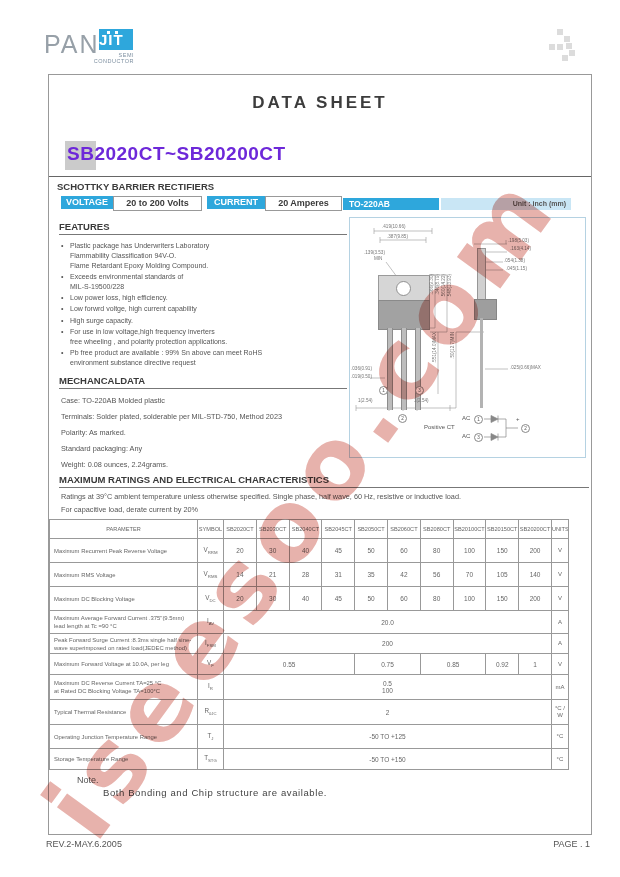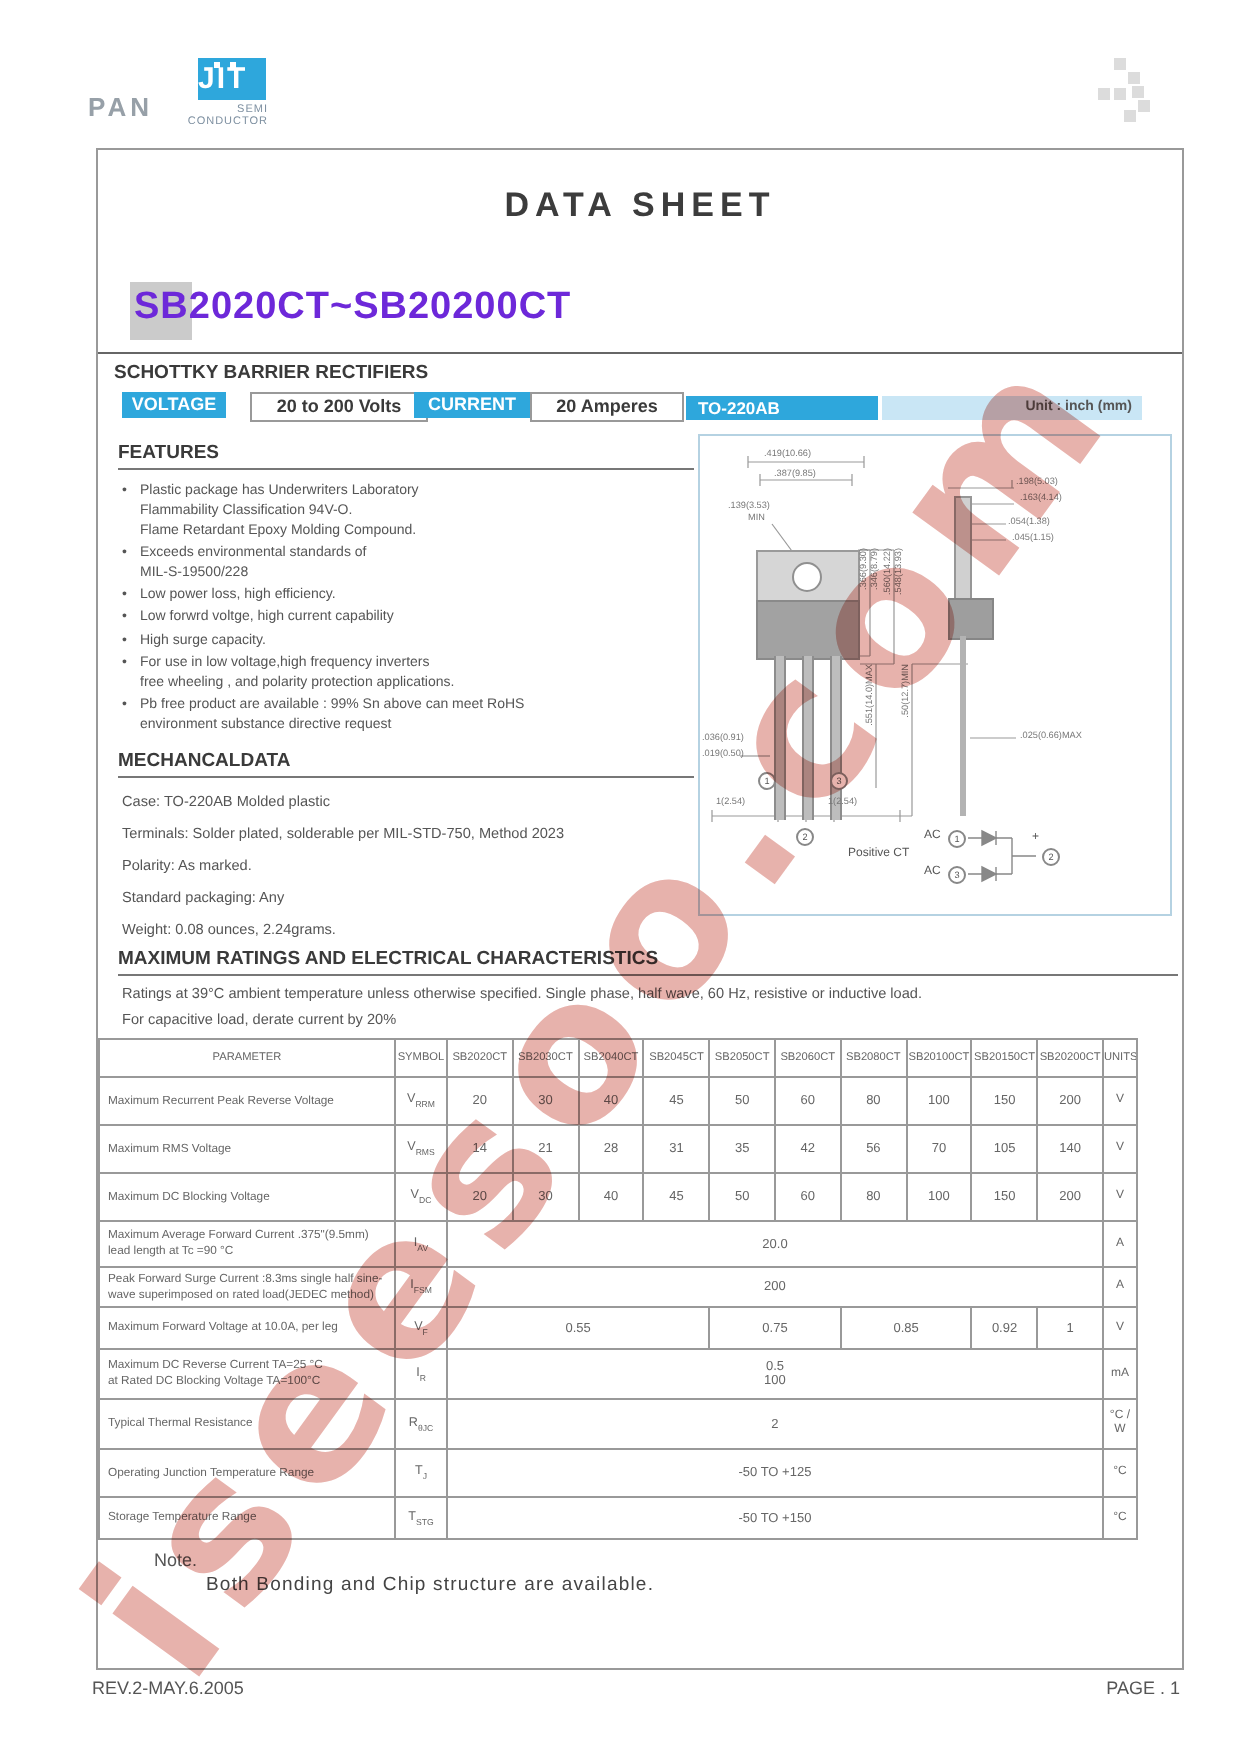--- a/index.html
+++ b/index.html
@@ -1,19 +1,19 @@
 <!DOCTYPE html>
 <html style="--accent: #2ea7dc; --accent-light: #c9e6f5; --wm: #e3a49d; --logo-gray: #97a0a8;"><head>
 <meta charset="utf-8">
 <style>
   html,body{margin:0;padding:0;background:#fff;}
   #page{position:relative;width:620px;height:877px;background:#fff;overflow:hidden;
         font-family:"Liberation Sans","DejaVu Sans",sans-serif;color:#444;}
   
-  .logo-pan{position:absolute;left:44px;top:46px;font-size:13px;font-weight:bold;
+  .logo-pan{position:absolute;left:44px;top:30px;font-size:25px;font-weight:normal;
             letter-spacing:2px;color:var(--logo-gray);}
   .logo-jit{position:absolute;left:99px;top:29px;width:34px;height:21px;background:var(--accent);
             color:#fff;font-size:15px;font-weight:bold;text-align:left;line-height:21px;letter-spacing:1px;}
   .logo-jit .dots{position:absolute;top:2px;left:8px;width:3px;height:3px;background:#fff;box-shadow:8px 0 0 #fff;}
   .logo-sub{position:absolute;color:#7d8fa0;font-size:5.5px;letter-spacing:.5px;text-align:right;width:50px;}
   
   .sq{position:absolute;width:6px;height:6px;background:#dcdcdc;}
   
   #frame{position:absolute;left:48px;top:74px;width:542px;height:759px;border:1px solid #999;}
   .abs{position:absolute;}
@@ -102,21 +102,21 @@
   <div id="frame">
     <div id="doc-title" class="abs">DATA  SHEET</div>
 
     <div id="part-shade" class="abs"></div>
     <div id="part-range" class="abs">SB2020CT~SB20200CT</div>
     <div class="hr-full abs"></div>
 
     <div id="family" class="abs">SCHOTTKY BARRIER RECTIFIERS</div>
 
     <div class="badge blue abs" style="left:12px;top:121px;width:52px;">VOLTAGE</div>
-    <div class="badge val abs" style="left:76px;top:121px;width:87px;">20 to 200 Volts</div>
+    <div class="badge val abs" style="left:64px;top:121px;width:87px;">20 to 200 Volts</div>
     <div class="badge blue abs" style="left:158px;top:121px;width:58px;">CURRENT</div>
     <div class="badge val abs" style="left:216px;top:121px;width:75px;">20 Amperes</div>
 
     <div id="pkg-name" class="abs">TO-220AB</div>
     <div id="unit-bar" class="abs">Unit : inch (mm)</div>
 
     <div id="pkg-box" class="abs">
       <svg id="pkg-svg" width="235" height="239" viewBox="0 0 235 239">
         <g stroke="#999" stroke-width="0.6" fill="none">
           <path d="M24 13 H82 M24 10 V16 M82 10 V16"></path>

